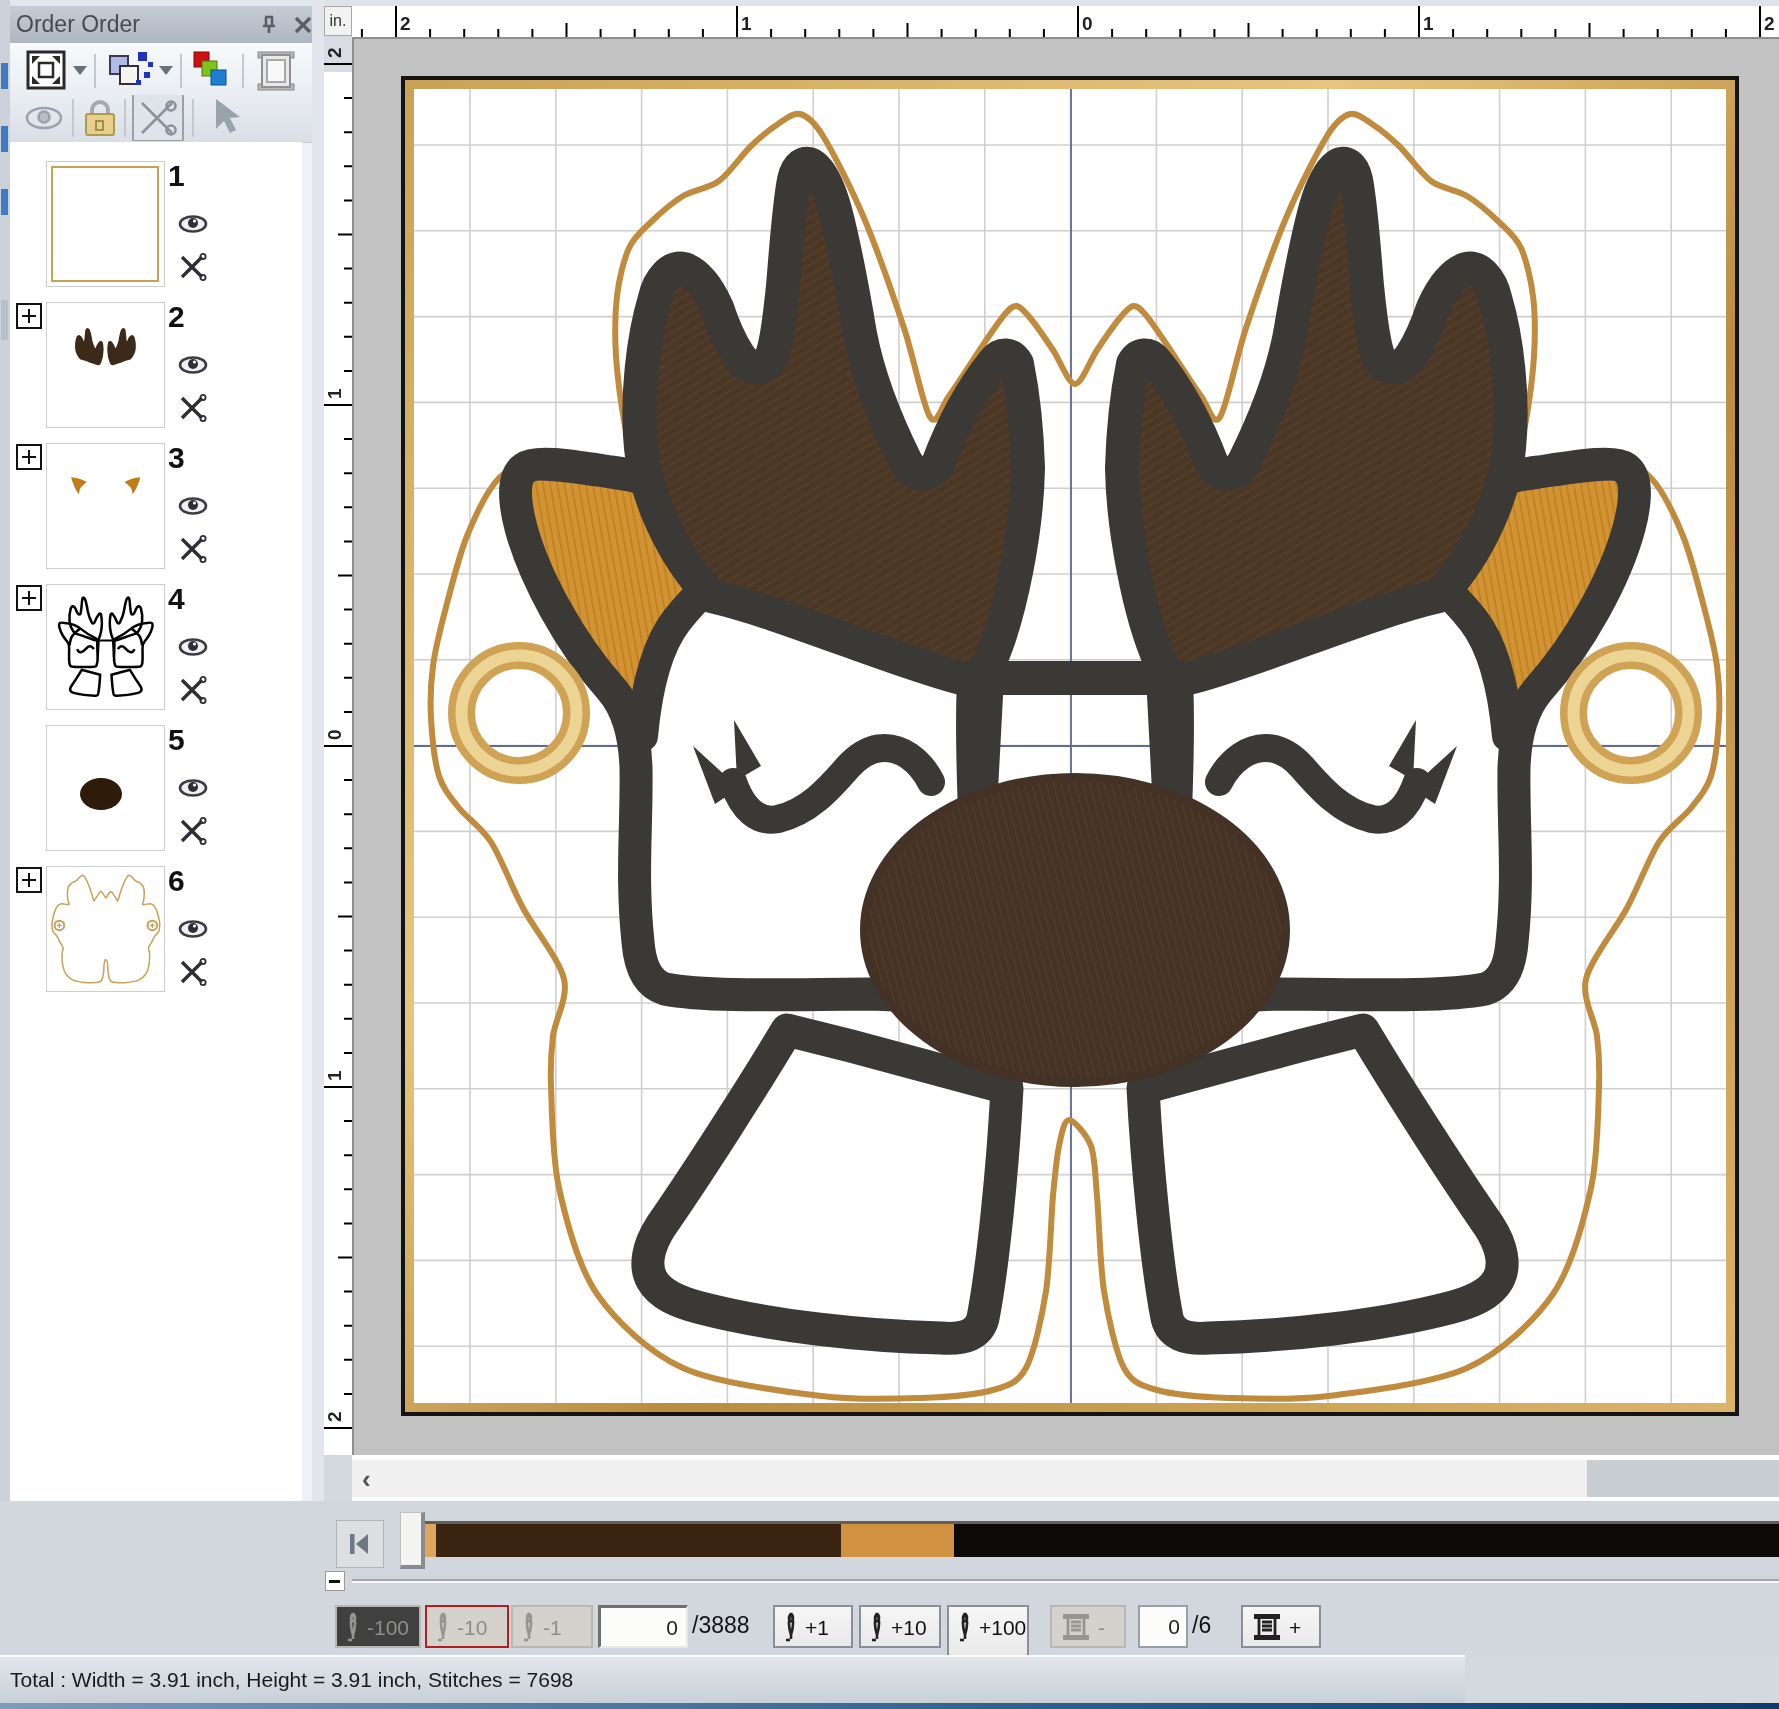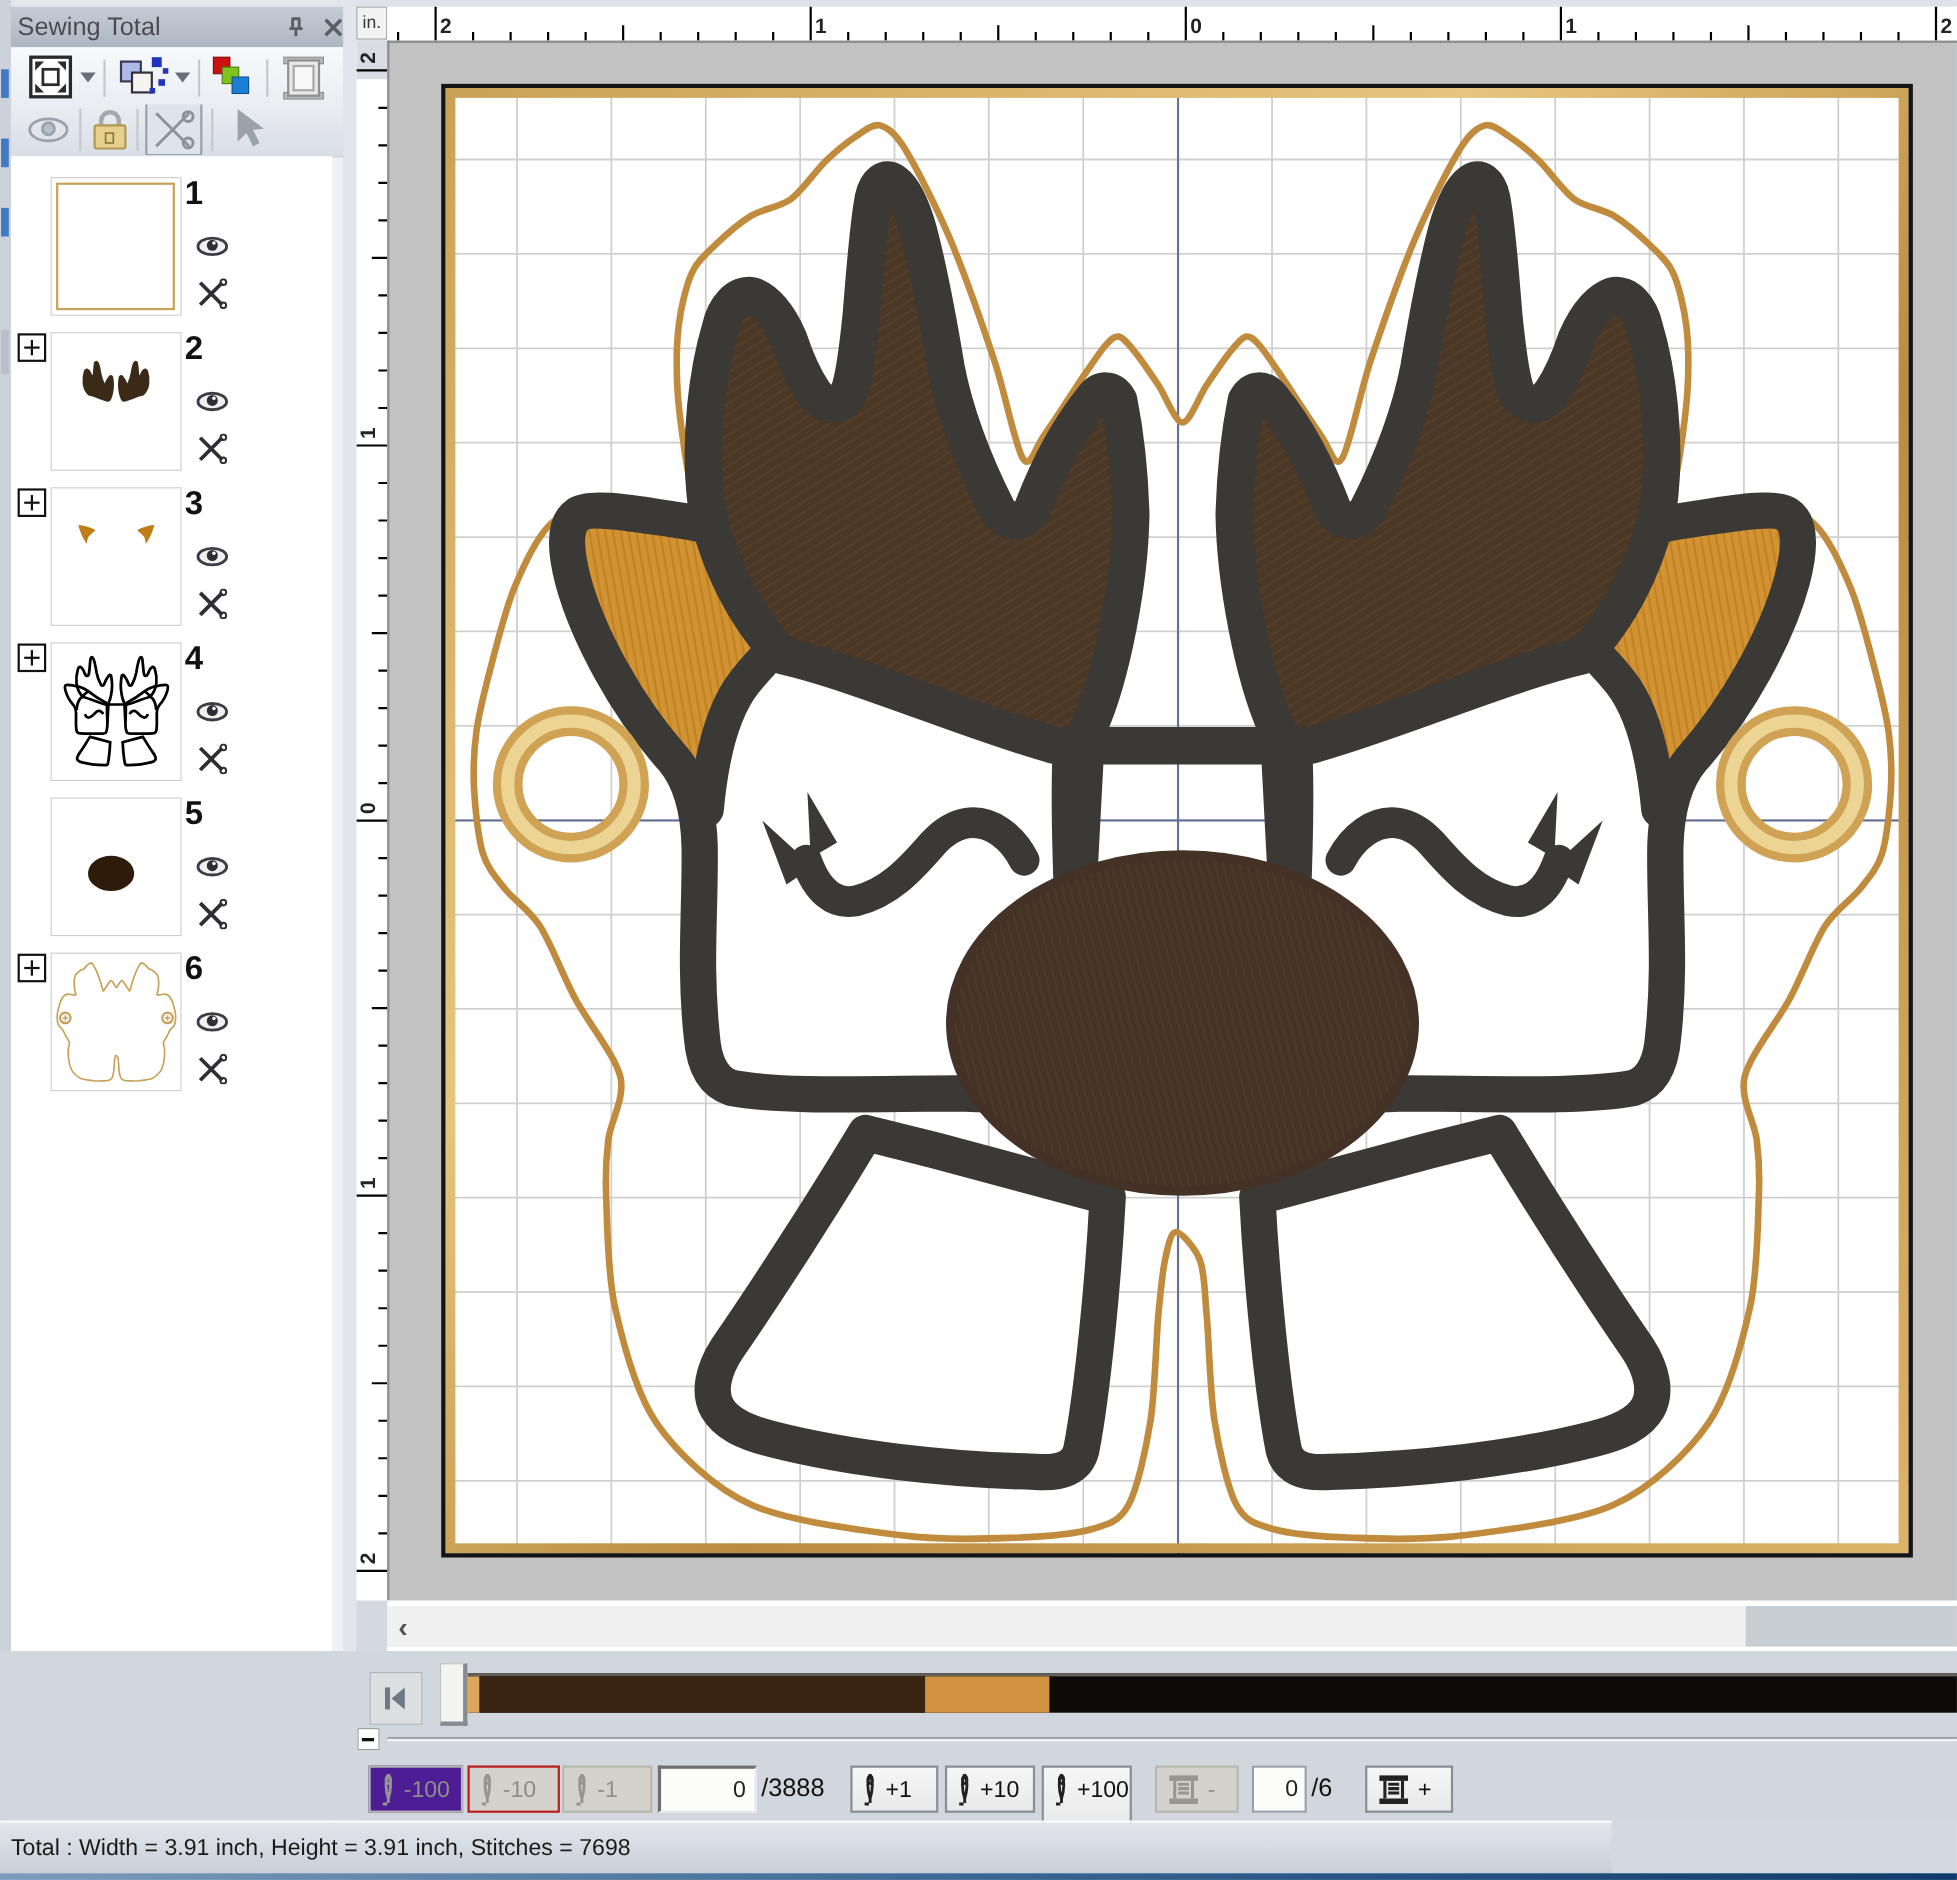--- a/index.html
+++ b/index.html
@@ -13,21 +13,21 @@
 <div class="abs" style="left:0;top:0;width:312px;height:1655px;background:#eef1f5;">
   <div class="abs" style="left:0;top:0;width:10px;height:1655px;background:#cdd2da;"></div>
   <div class="abs" style="left:1px;top:63px;width:7px;height:26px;background:#3f7ac2;"></div>
   <div class="abs" style="left:1px;top:126px;width:7px;height:26px;background:#3f7ac2;"></div>
   <div class="abs" style="left:1px;top:189px;width:7px;height:26px;background:#3f7ac2;"></div>
   <div class="abs" style="left:1px;top:300px;width:7px;height:40px;background:#b9bfc9;"></div>
 
   <div class="abs" style="left:10px;top:0;width:302px;height:6px;background:#e3e7ec;"></div>
   <div class="abs" style="left:10px;top:6px;width:302px;height:37px;
        background:linear-gradient(#c6ccd6,#aeb6c2);">
-    <div class="abs" style="left:6px;top:5px;font-size:23px;color:#4a4a52;">Sewing Total</div>
+    <div class="abs" style="left:6px;top:5px;font-size:23px;color:#4a4a52;">Order Order</div>
     <svg class="abs" style="left:248px;top:8px;" width="22" height="22" viewBox="0 0 22 22">
       <g stroke="#5a5f66" stroke-width="2.6" fill="none">
         <path d="M7 3 h8 M8 3 v9 M14 3 v9 M5 12 h12 M11 12 v7"></path>
       </g>
     </svg>
     <svg class="abs" style="left:283px;top:9px;" width="20" height="20" viewBox="0 0 20 20">
       <g stroke="#5a5f66" stroke-width="3.2" fill="none">
         <path d="M3 3 L17 17 M17 3 L3 17"></path>
       </g>
     </svg>
@@ -333,21 +333,21 @@
 </div>
 <div class="abs" style="left:400px;top:1512px;width:25px;height:57px;background:#f4f4f2;
      border:1px solid #c0c0c0;border-right:4px solid #888c92;border-bottom:4px solid #888c92;box-sizing:border-box;"></div>
 <div class="abs" style="left:325px;top:1571px;width:20px;height:20px;background:#ffffff;
      border:1px solid #999;box-sizing:border-box;">
    <div class="abs" style="left:3px;top:8px;width:11px;height:3px;background:#111;"></div>
 </div>
 <div class="abs" style="left:352px;top:1579px;width:1427px;height:2px;background:#a2a6ab;"></div>
 <div class="abs" style="left:352px;top:1581px;width:1427px;height:2px;background:#f4f6f8;"></div>
 
-<div class="abs" style="left:335px;top:1605px;width:86px;height:43px;background:#4c1d95;border:2px solid #b9b7b1;box-sizing:border-box;">
+<div class="abs" style="left:335px;top:1605px;width:86px;height:43px;background:#404040;border:2px solid #b9b7b1;box-sizing:border-box;">
     <svg class="abs" style="left:8px;top:4px;" width="16" height="32" viewBox="0 0 16 32">
       <g stroke="#97958f" stroke-width="2.6" fill="none">
         <path d="M8 2 C 5 8 5 14 8 24 L 8 28 M8 2 C 11 8 11 14 8 24"></path>
         <ellipse cx="8" cy="7" rx="2" ry="3.4"></ellipse>
         <path d="M3 29 H 7"></path>
       </g>
     </svg>
     <div class="abs" style="left:30px;top:9px;font-size:21px;color:#8f8d88;">-100</div>
   </div>
 <div class="abs" style="left:425px;top:1605px;width:84px;height:43px;background:#d4d2cc;border:2px solid #b91c1c;box-sizing:border-box;">

